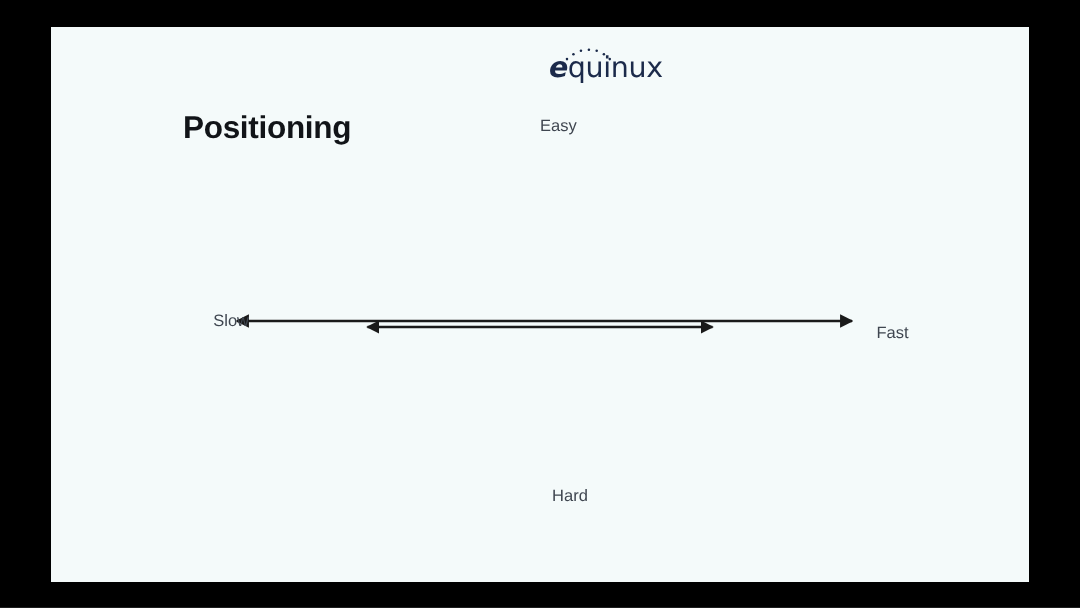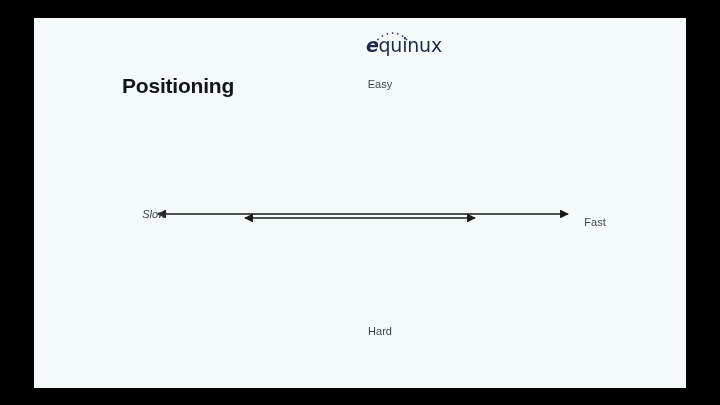--- a/index.html
+++ b/index.html
@@ -97,35 +97,33 @@
   .axis-label {
     position: absolute;
     font-family: "Liberation Sans", sans-serif;
     font-size: 11px;
     color: #3f4650;
     white-space: nowrap;
   }
   #label-easy {
     left: 326px;
     top: 60px;
-    text-align: center;
     width: 40px;
   }
   #label-hard {
     left: 326px;
     top: 307px;
     text-align: center;
     width: 40px;
   }
   #label-slow {
     left: 86px;
     top: 190px;
     text-align: right;
     width: 46px;
-    font-style: italic;
   }
   #label-fast {
     left: 538px;
     top: 198px;
     text-align: center;
     width: 46px;
   }
 
   
   #annotation {

